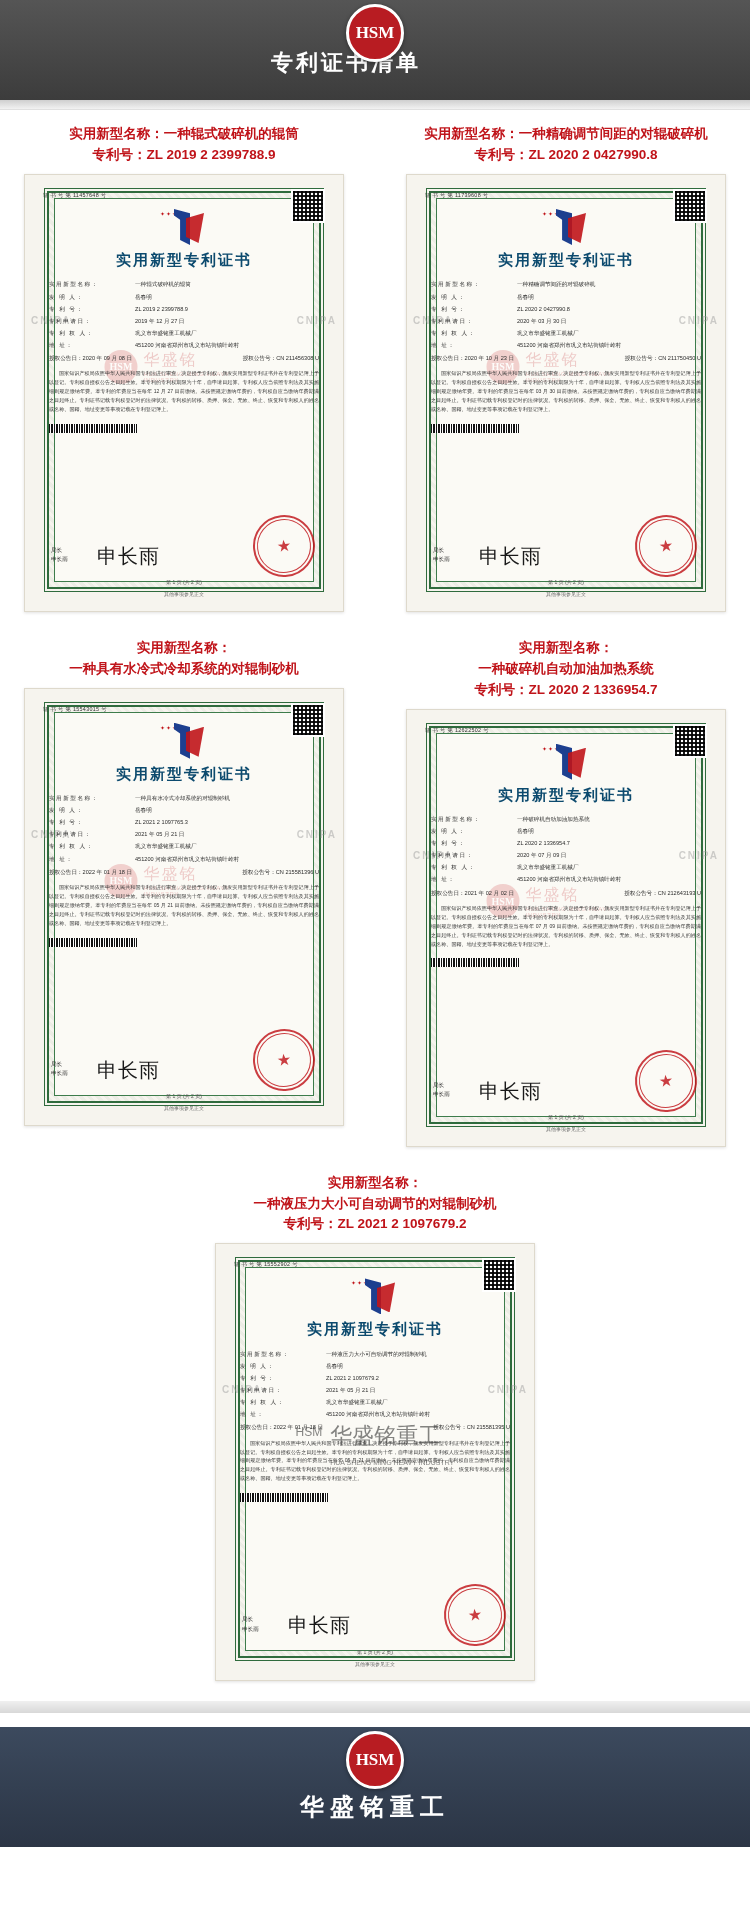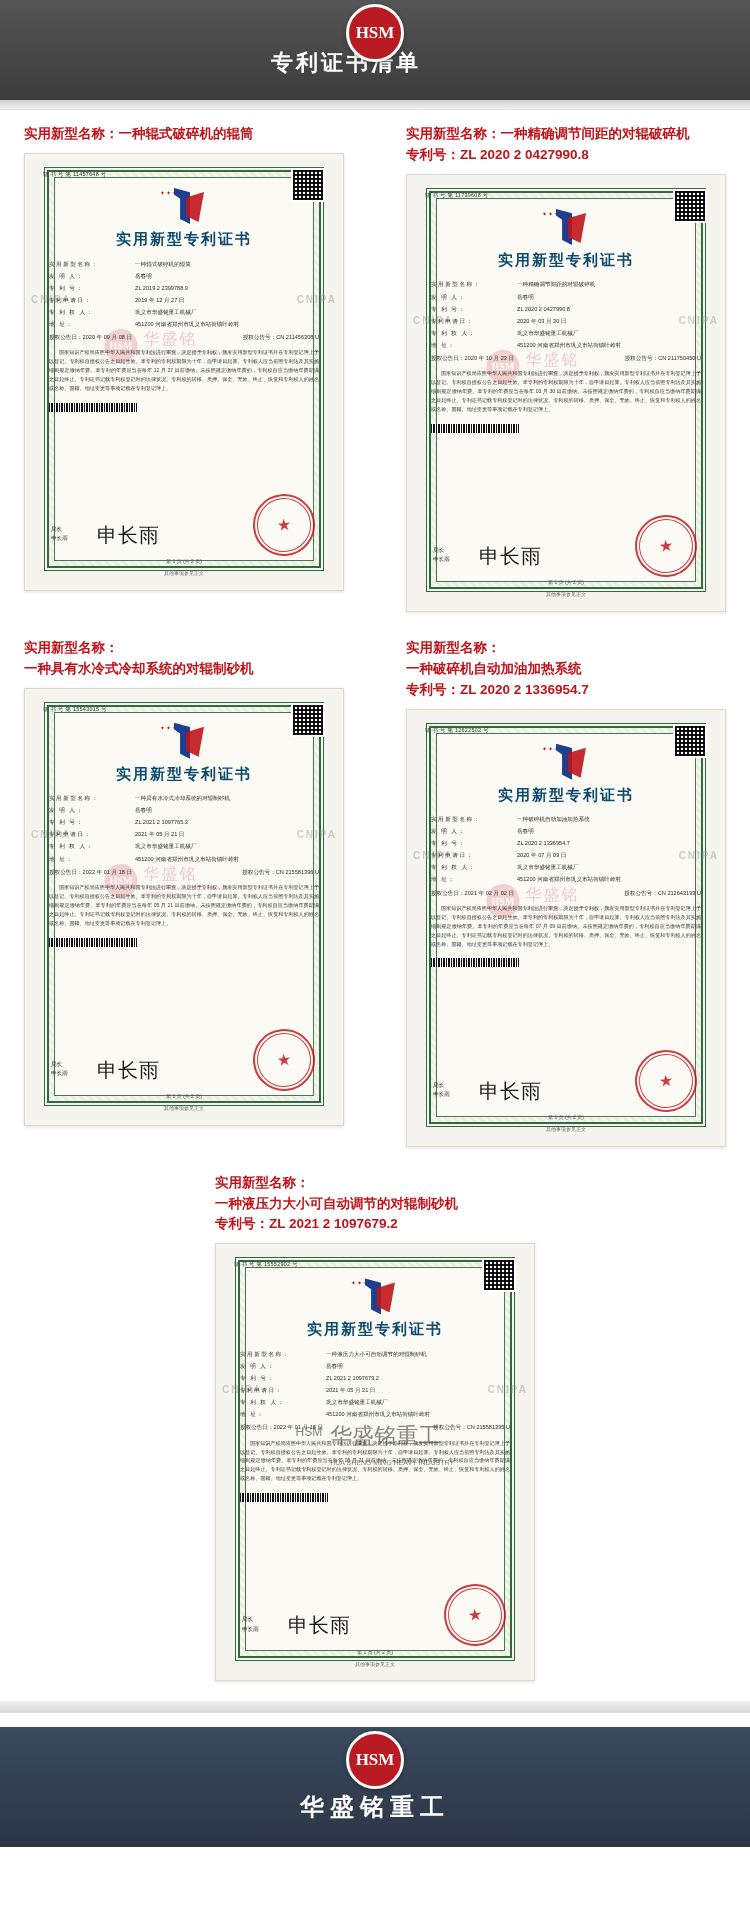--- a/index.html
+++ b/index.html
@@ -74,20 +74,21 @@
     justify-content: space-between;
   }
   .cert-block {
     width: 320px;
     margin-bottom: 26px;
   }
   .cert-block.single {
     margin: 0 auto 10px auto;
   }
   .cert-caption {
+    text-align: center;
     color: #c0141a;
     font-size: 13.5px;
     font-weight: bold;
     line-height: 1.55;
     margin-bottom: 8px;
   }
   .cert-caption .lbl { color: #c0141a; }
   .cert-caption .ln { display: block; }
 
   
@@ -367,20 +368,23 @@
   </div>
   <div class="header-underline"></div>
 
   <div class="cert-grid">
 
     <div class="cert-block">
       <div class="cert-caption">
         <span class="ln">
           <span class="lbl">实用新型名称：</span><span>一种辊式破碎机的辊筒</span>
         </span>
+        <span class="ln">
+          <span class="lbl">专利号：</span><span>ZL 2019 2 2399788.9</span>
+        </span>
       </div>
       <div class="cert-doc">
         <div class="doc-inner"></div>
         <div class="doc-content">
           <div class="doc-qr"></div>
           <div class="doc-serial">证 书 号 第 11457648 号</div>
           <div class="doc-emblem">
             <span class="stars">✦✦✦</span>
             <span class="swoosh-blue"></span>
             <span class="swoosh-red"></span>

